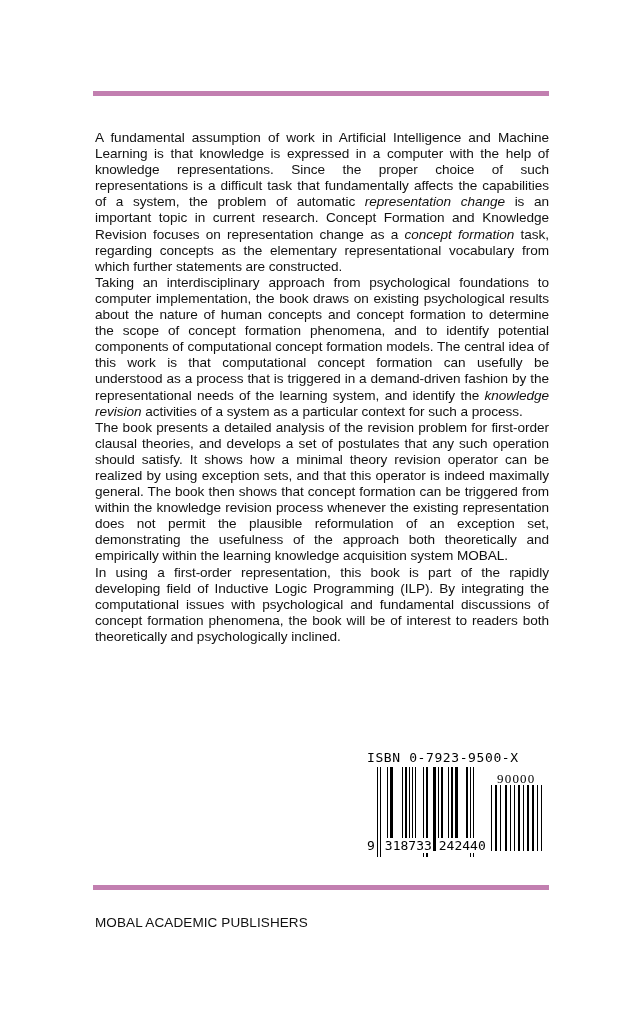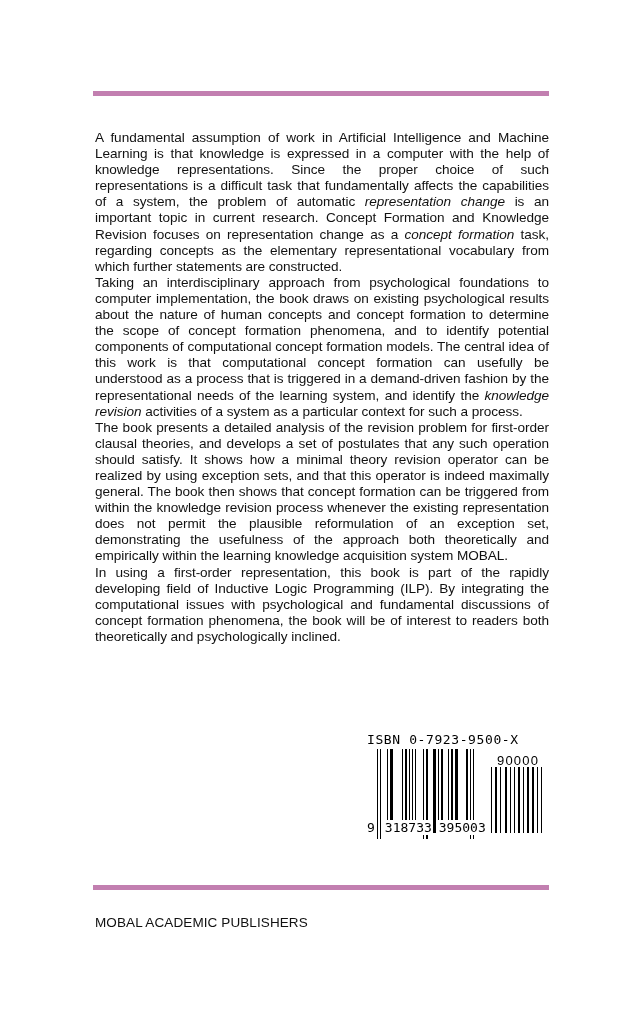--- a/index.html
+++ b/index.html
@@ -14,27 +14,27 @@
     }
     #rule-top { top: 91px; }
     #rule-bottom { top: 885px; }
     .blurb {
       position: absolute; left: 95px; top: 130px; width: 454px;
       font-size: 13.6px; line-height: 16.1px; text-align: justify;
       letter-spacing: -0.05px;
     }
     .blurb p { margin: 0; }
     .blurb em { font-style: italic; }
-    .barcode { position: absolute; left: 366px; top: 732px; width: 182px; height: 106px; text-align: center; }
+    .barcode { position: absolute; left: 366px; top: 750px; width: 182px; height: 106px; text-align: center; }
     .isbn-label {
       position: absolute; left: 1px; top: 0; font-family: "DejaVu Sans Mono", monospace;
       font-size: 13px; letter-spacing: 0.6px; color: #000; line-height: 15px;
     }
     .addon-label {
-      position: absolute; left: 131px; top: 21px; font-family: Liberation Sans, sans-serif;
+      position: absolute; left: 131px; top: 21px; font-family: Liberation Serif, serif;
       font-size: 13px; letter-spacing: 1.2px; color: #000; line-height: 15px;
     }
     .bars-main { position: absolute; left: 11px; top: 17px; width: 101px; height: 84px; }
     .bars-addon { position: absolute; left: 125px; top: 35px; width: 54px; height: 66px; }
     .bar { position: absolute; top: 0; bottom: 0; background: #000; }
     .bars-main .guard { bottom: -6px; }
     .digits {
       position: absolute; left: 0; top: 89px; font-family: "DejaVu Sans Mono", monospace;
       font-size: 13px; color: #000; line-height: 14px; background: transparent;
     }
@@ -97,19 +97,19 @@
       <div class="bar" style="left: 19px; width: 1px;"></div>
       <div class="bar" style="left: 23px; width: 1px;"></div>
       <div class="bar" style="left: 27px; width: 2px;"></div>
       <div class="bar" style="left: 32px; width: 1px;"></div>
       <div class="bar" style="left: 36px; width: 2px;"></div>
       <div class="bar" style="left: 41px; width: 2px;"></div>
       <div class="bar" style="left: 46px; width: 1px;"></div>
       <div class="bar" style="left: 50px; width: 1px;"></div>
     </div>
   <div class="digits">
-    <span>9</span><span style="display:inline-block;width:6px;background:transparent"></span><span>318733</span><span style="display:inline-block;width:3px;background:transparent"></span><span>395003</span>
+    <span>9</span><span style="display:inline-block;width:6px;background:transparent"></span><span>318733</span><span style="display:inline-block;width:3px;background:transparent"></span><span>242440</span>
   </div>
 </div>
 
 <div id="rule-bottom" class="rule"></div>
 
 <div class="publisher">MOBAL ACADEMIC PUBLISHERS</div>
 
 </body></html>

